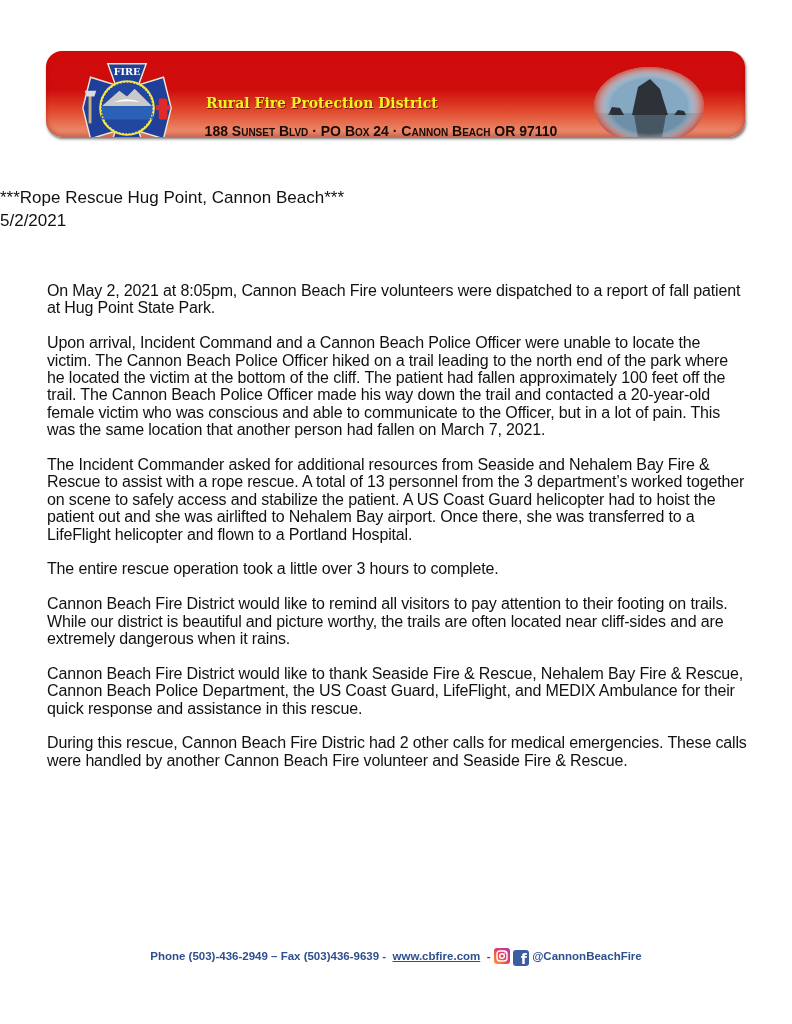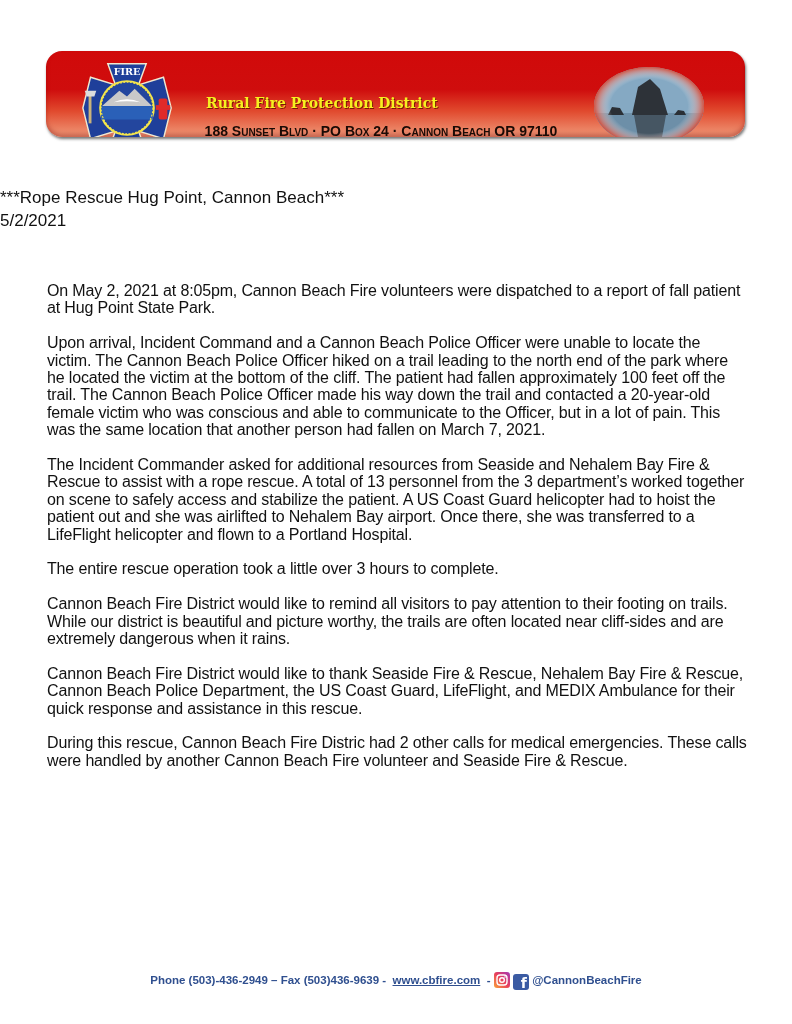--- a/index.html
+++ b/index.html
@@ -39,21 +39,21 @@
     background: radial-gradient(ellipse at center, #8fb3cc 0%, #6f95b0 55%, rgba(200,120,100,0.0) 75%);
     overflow: hidden;
   }
 
   .title-block { position: absolute; left: 0; top: 186px; width: 792px; font-family: "Liberation Sans", sans-serif; font-size: 17px; line-height: 23px; color: #111; }
   .title-block div { white-space: nowrap; }
 
   .body { position: absolute; left: 47px; top: 282px; width: 700px; font-family: "Liberation Sans", sans-serif; font-size: 16px; line-height: 17.4px; color: #111; letter-spacing: -0.15px; }
   .body p { margin: 0 0 17.4px 0; }
 
-  .footer { position: absolute; left: 0; top: 972px; width: 792px; text-align: center; font-family: "Liberation Sans", sans-serif; font-weight: bold; font-size: 11.5px; color: #2f4f8f; white-space: nowrap; }
+  .footer { position: absolute; left: 0; top: 948px; width: 792px; text-align: center; font-family: "Liberation Sans", sans-serif; font-weight: bold; font-size: 11.5px; color: #2f4f8f; white-space: nowrap; }
   .footer a { color: #2f4f8f; text-decoration: underline; }
   .footer .ico { display: inline-block; width: 16px; height: 16px; vertical-align: -4px; border-radius: 3px; }
   .ig { background: linear-gradient(45deg, #f9a23a 0%, #e83f5b 50%, #a238b8 100%); position: relative; }
   .fb { background: #3b5ba3; color: #fff; font-family: "DejaVu Sans", sans-serif; font-size: 14px; line-height: 18px; text-align: right; padding-right: 2px; box-sizing: border-box; font-weight: bold; }
 </style>
 </head>
 <body>
 
 <div class="banner">
   <svg class="seal" viewBox="0 0 100 100">

